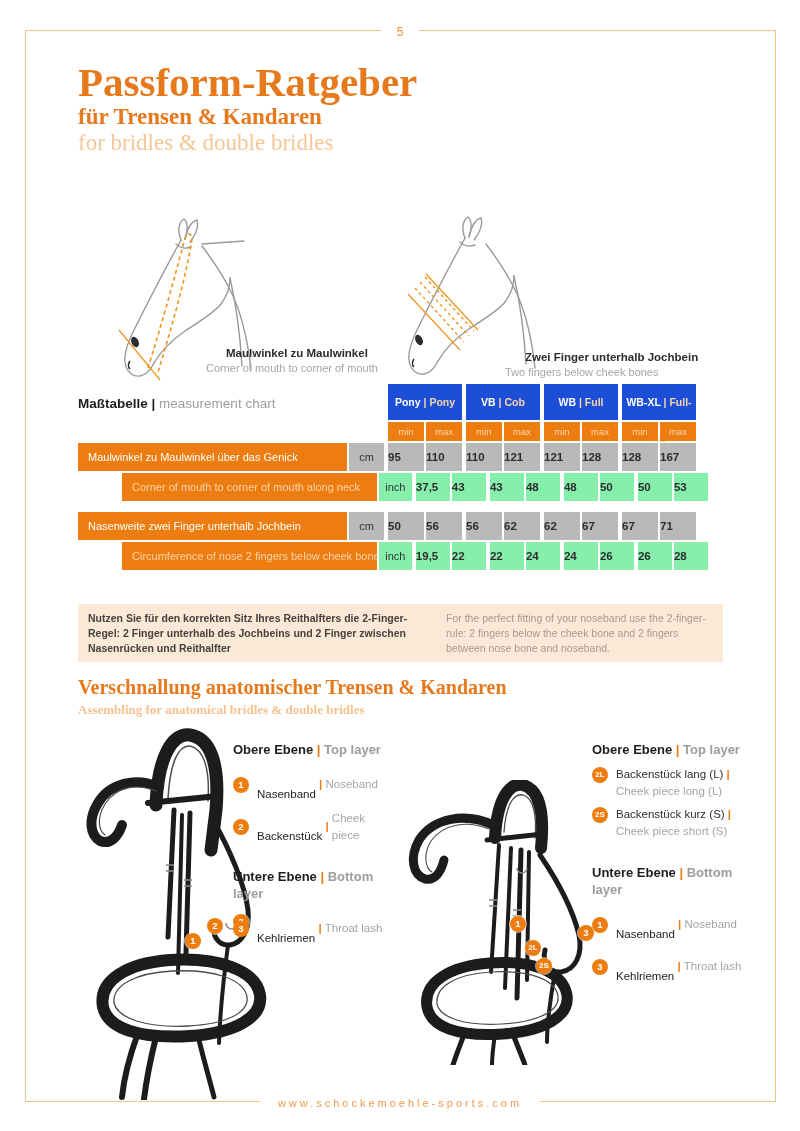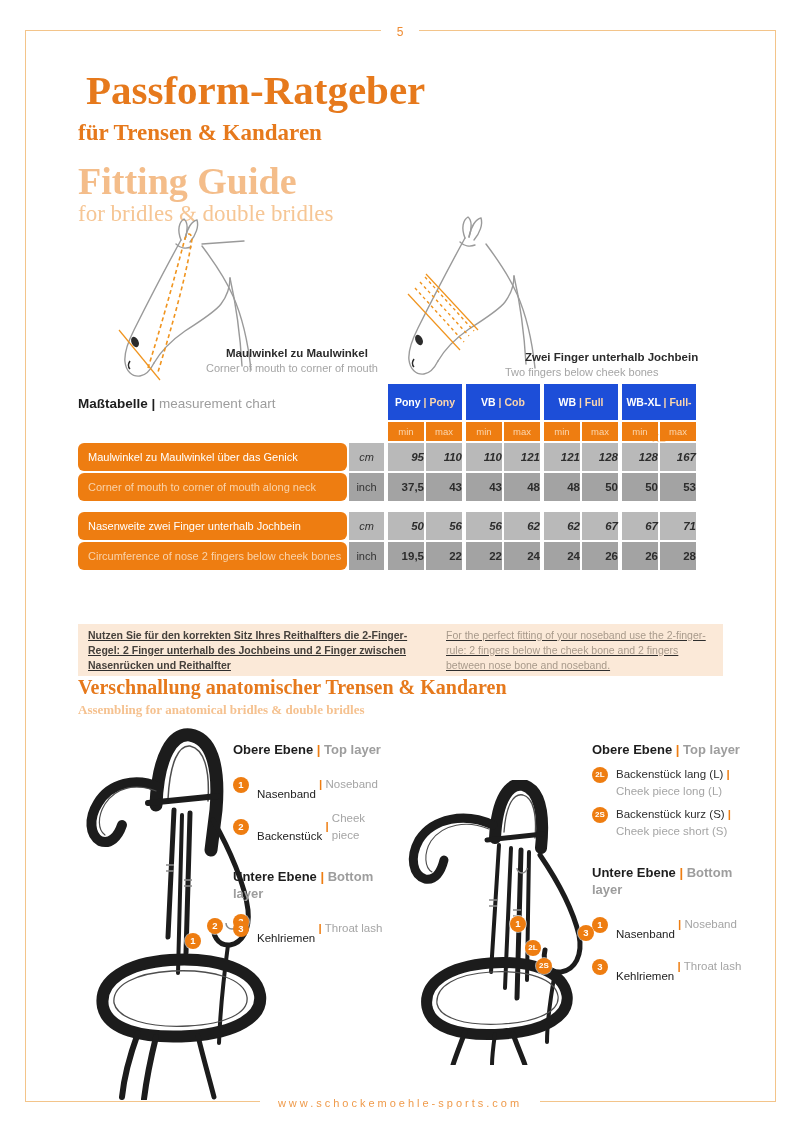--- a/index.html
+++ b/index.html
@@ -9,21 +9,21 @@
          border:1px solid #f3c48a;}
   .page-num{position:absolute;left:0;top:22px;width:800px;text-align:center;}
   .page-num span{display:inline-block;background:#fff;padding:0 16px;color:#ef8c33;
                  font-size:12px;line-height:16px;}
   .footer-url{position:absolute;left:0;top:1093px;width:800px;text-align:center;}
   .footer-url span{display:inline-block;background:#fff;padding:0 18px;color:#ef9a4a;
                    font-size:11px;letter-spacing:3px;line-height:15px;}
 
   
   .hdr{position:absolute;left:78px;top:60px;font-family:"Liberation Serif",serif;}
-  .t-de{font-size:41px;font-weight:bold;color:#e6791c;line-height:44px;margin:8px;}
+  .t-de{font-size:41px;font-weight:bold;color:#e6791c;line-height:44px;margin:0;}
   .s-de{font-size:23px;font-weight:bold;color:#e6791c;line-height:26px;}
   .t-en{font-size:38px;font-weight:bold;color:#f4bd8a;line-height:40px;margin-top:15px;}
   .s-en{font-size:23px;font-weight:normal;color:#f6c695;line-height:26px;}
 
   
   .cap{position:absolute;font-size:11px;line-height:15px;}
   .cap b{color:#2b2b2b;font-size:11.5px;padding-left:20px;}
   .cap .en{color:#a5a5a5;}
 
   
@@ -36,30 +36,30 @@
   .h-spacer{width:306px;margin-right:4px;}
   .h-group{width:74px;margin-right:4px;height:36px;line-height:36px;background:#1d4ed8;
            text-align:center;font-size:10.5px;font-weight:bold;color:#fff;}
   .h-group .sep-l,.h-group .g-en{color:#fbd6ae;}
   .mmrow{margin-top:2px;margin-bottom:2px;}
   .c-mm{width:36px;height:19px;line-height:19px;background:#ee7d11;color:#fbd6ae;
         font-size:9.5px;text-align:center;}
   .mr2{margin-right:2px;} .mr4{margin-right:4px;}
   .drow{margin-bottom:2px;height:28px;line-height:28px;}
   .c-lab{width:269px;margin-right:2px;background:#ee7d11;font-size:11px;
-         padding-left:10px;box-sizing:border-box;white-space:nowrap;overflow:hidden;border-radius:6px;}
-  .lab-de{color:#ffffff;} .lab-en{color:#f9d3ab;}
+         padding-left:10px;box-sizing:border-box;white-space:nowrap;overflow:hidden;}
+  .lab-de{color:#ffffff;} .lab-en{color:#f9d3ab;margin-left:44px;}
   .c-unit{width:35px;margin-right:4px;text-align:center;font-size:11px;color:#333;}
-  .c-val{width:36px;text-align:right;font-weight:bold;font-size:11.5px;color:#2d2d2d;}
-  .g-dark{background:#b9b9b9;font-style:italic;} .g-light{background:#a3a3a3;}
+  .c-val{width:36px;text-align:left;font-weight:bold;font-size:11.5px;color:#2d2d2d;}
+  .g-dark{background:#b9b9b9;} .g-light{background:#86efac;}
   .rowgap{height:9px;}
 
   
-  .note{position:absolute;left:78px;top:624px;width:645px;height:52px;background:#fbe9d8;
-        display:flex;align-items:center;text-decoration:underline;}
+  .note{position:absolute;left:78px;top:604px;width:645px;height:58px;background:#fbe9d8;
+        display:flex;align-items:center;}
   .note p{margin:0;font-size:10.5px;line-height:15px;}
   .note .de{width:336px;margin-left:10px;color:#46413c;font-weight:bold;}
   .note .en{width:270px;margin-left:22px;color:#a89a8b;}
 
   
   .sec{position:absolute;left:78px;top:676px;font-family:"Liberation Serif",serif;}
   .sec .h-de{font-size:20px;font-weight:bold;color:#e6791c;line-height:23px;}
   .sec .h-en{font-size:13px;font-weight:bold;color:#f5c18f;line-height:22px;}
 
   .legend{position:absolute;font-size:11.5px;line-height:17px;}
@@ -86,21 +86,20 @@
 <div class="page">
   <div class="frame"></div>
 
   <div class="page-num">
     <span>5</span>
   </div>
 
   <div class="hdr">
     <div class="t-de">Passform-Ratgeber</div>
     <div class="s-de">für Trensen &amp; Kandaren</div>
-    <div class="t-en">Fitting Guide</div>
     <div class="s-en">for bridles &amp; double bridles</div>
   </div>
 
   <svg style="left:118px;top:218px;" width="140" height="165" viewBox="0 0 140 165">
     <g stroke="#9a9a9a" stroke-width="1.4" fill="none" stroke-linecap="round">
       <path d="M63,22 C52,42 30,84 16,112 C10,124 6,136 7,144 C8,153 14,159 22,158 C29,157 33,151 36,145"></path>
       <path d="M36,145 C43,133 54,122 67,113 C82,103 96,95 103,86 C109,78 112,68 112,60"></path>
       <path d="M84,28 C96,44 108,62 115,78 C123,96 130,124 133,152"></path>
       <path d="M112,60 C117,82 122,114 124,148"></path>
       <path d="M84,26 L126,23"></path>

